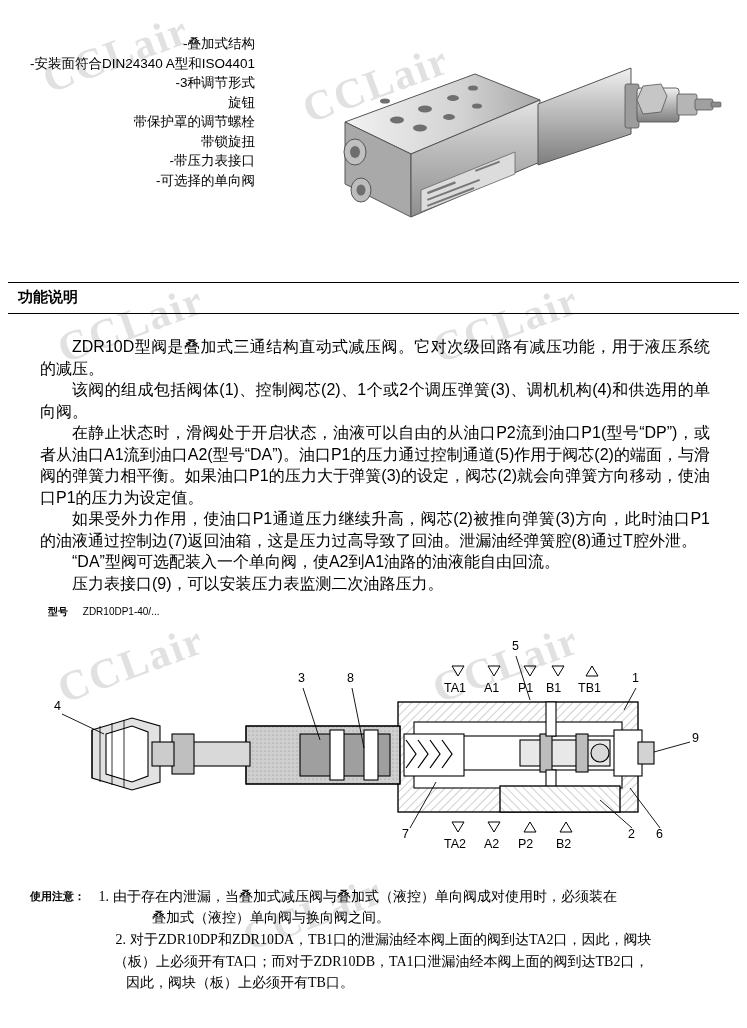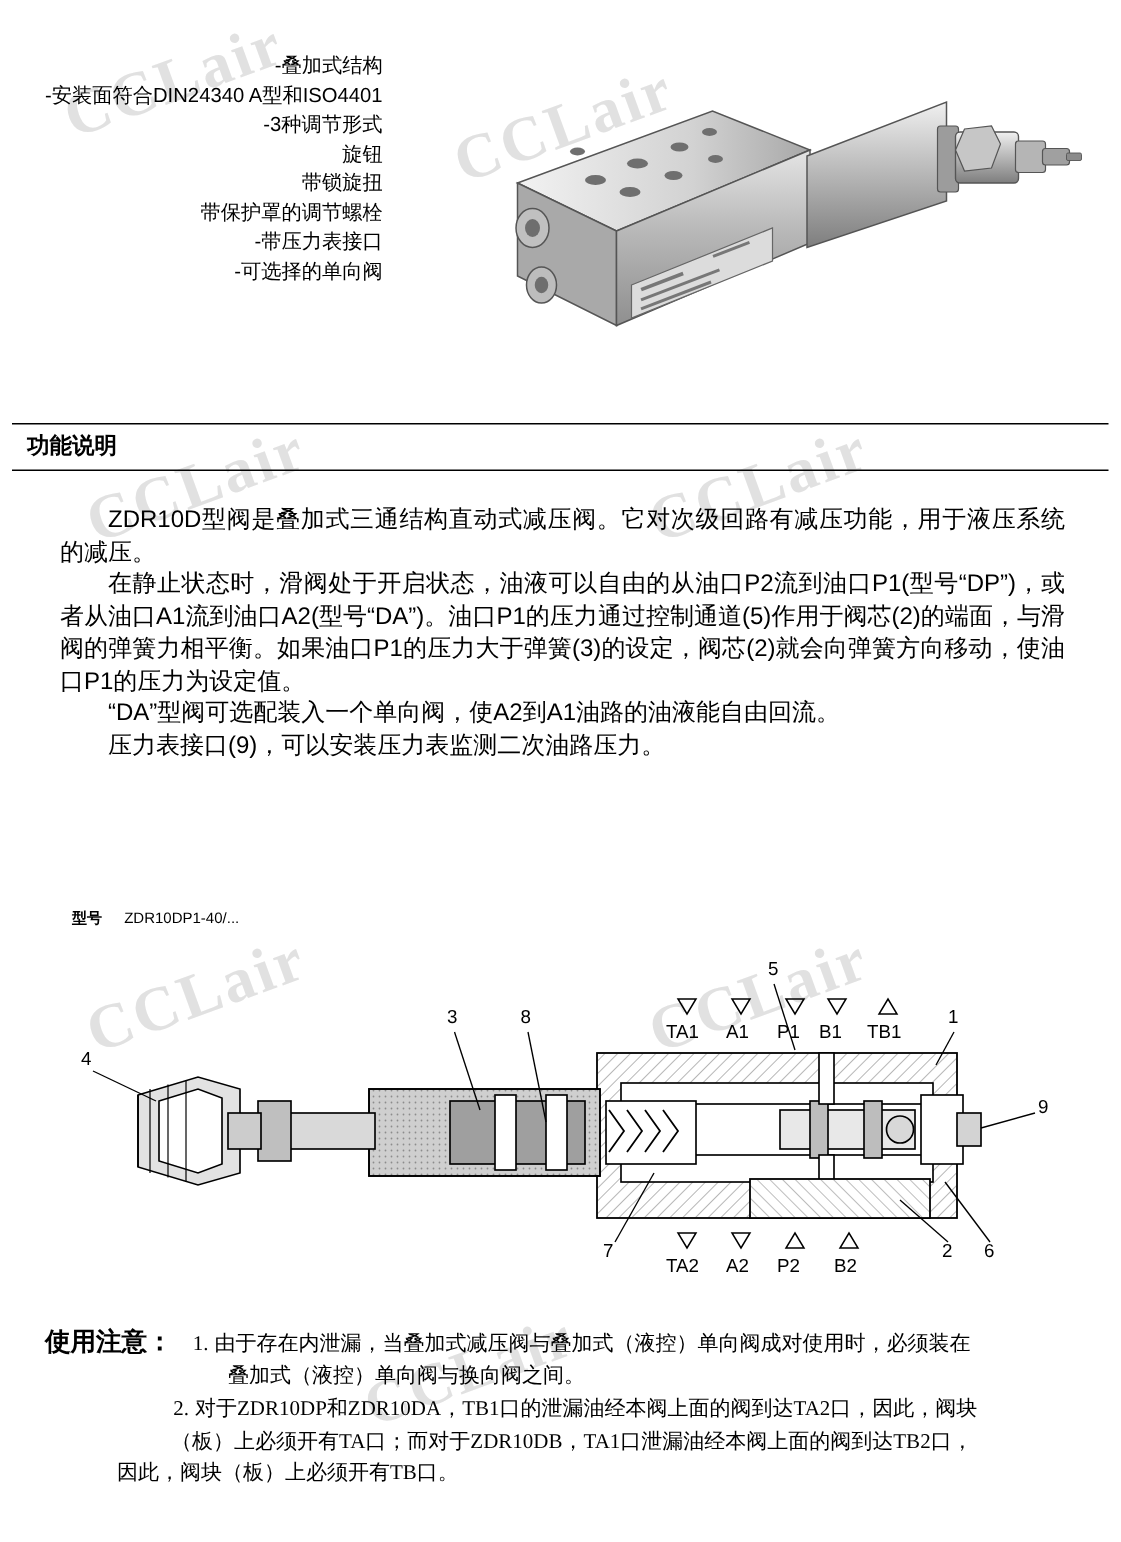--- a/index.html
+++ b/index.html
@@ -91,22 +91,22 @@
   .drawing{position:absolute;left:0;top:630px;width:747px;height:240px;z-index:8;}
 
   
   .notes{
     position:absolute;left:30px;top:886px;width:690px;
     font-family:"Liberation Serif", serif;
     font-size:14px;line-height:21.5px;
     z-index:10;
   }
   .notes .nhead{
-    font-family:Liberation Mono, monospace;
-    font-weight:bold;font-size:17px;
+    font-family:Liberation Serif, serif;
+    font-weight:bold;font-size:11px;
     float:left;margin-right:2px;
   }
   .note-row{display:flex;align-items:flex-start;}
   .note-num{width:22px;flex:none;text-align:right;padding-right:4px;}
   .note-body{flex:1;}
   .note-ind{padding-left:26px;font-family:Liberation Mono, monospace;}
 </style>
 </head>
 <body>
 
@@ -119,22 +119,22 @@
   <div class="wm wm4">CCLair</div>
   <div class="wm wm5">CCLair</div>
   <div class="wm wm6">CCLair</div>
 
   <div class="top-area">
     <div class="feature-list">
       <div>-叠加式结构</div>
       <div>-安装面符合DIN24340 A型和ISO4401</div>
       <div>-3种调节形式</div>
       <div class="indent">旋钮</div>
+      <div class="indent">带保护罩的调节螺栓</div>
       <div class="indent">带锁旋扭</div>
-      <div class="indent">带保护罩的调节螺栓</div>
       <div>-带压力表接口</div>
       <div>-可选择的单向阀</div>
     </div>
 
     <svg class="photo" viewBox="0 0 400 175">
       <defs>
         <linearGradient id="gbody" x1="0" y1="0" x2="0" y2="1">
           <stop offset="0%" stop-color="#e4e4e4"></stop>
           <stop offset="45%" stop-color="#b9b9b9"></stop>
           <stop offset="100%" stop-color="#8f8f8f"></stop>
@@ -189,21 +189,23 @@
       <polygon points="318,24 336,22 342,34 336,50 318,52 312,38" fill="#c6c6c6" stroke="#555" stroke-width="0.8"></polygon>
     </svg>
   </div>
 
   <div class="sec-band">
     <div class="title">功能说明</div>
   </div>
 
   <div class="body-text">
     <p>ZDR10D型阀是叠加式三通结构直动式减压阀。它对次级回路有减压功能，用于液压系统的减压。</p>
+    <p>该阀的组成包括阀体(1)、控制阀芯(2)、1个或2个调压弹簧(3)、调机机构(4)和供选用的单向阀。</p>
     <p>在静止状态时，滑阀处于开启状态，油液可以自由的从油口P2流到油口P1(型号“DP”)，或者从油口A1流到油口A2(型号“DA”)。油口P1的压力通过控制通道(5)作用于阀芯(2)的端面，与滑阀的弹簧力相平衡。如果油口P1的压力大于弹簧(3)的设定，阀芯(2)就会向弹簧方向移动，使油口P1的压力为设定值。</p>
+    <p>如果受外力作用，使油口P1通道压力继续升高，阀芯(2)被推向弹簧(3)方向，此时油口P1的油液通过控制边(7)返回油箱，这是压力过高导致了回油。泄漏油经弹簧腔(8)通过T腔外泄。</p>
     <p>“DA”型阀可选配装入一个单向阀，使A2到A1油路的油液能自由回流。</p>
     <p>压力表接口(9)，可以安装压力表监测二次油路压力。</p>
   </div>
 
   <div class="model-line">
     <span>型号</span>
     <span class="code">ZDR10DP1-40/...</span>
   </div>
 
   <svg class="drawing" viewBox="0 0 747 240">
@@ -322,16 +324,16 @@
       <span class="nhead">使用注意：</span>
       <span class="note-num">1.</span>
       <span class="note-body">由于存在内泄漏，当叠加式减压阀与叠加式（液控）单向阀成对使用时，必须装在</span>
     </div>
     <div class="note-ind" style="margin-left:96px">叠加式（液控）单向阀与换向阀之间。</div>
     <div class="note-row" style="margin-left:74px">
       <span class="note-num">2.</span>
       <span class="note-body">对于ZDR10DP和ZDR10DA，TB1口的泄漏油经本阀上面的阀到达TA2口，因此，阀块</span>
     </div>
     <div style="margin-left:84px">（板）上必须开有TA口；而对于ZDR10DB，TA1口泄漏油经本阀上面的阀到达TB2口，</div>
-    <div style="margin-left:48px">因此，阀块（板）上必须开有TB口。</div>
+    <div style="margin-left:96px">因此，阀块（板）上必须开有TB口。</div>
   </div>
 
 </div>
 
 </body></html>

